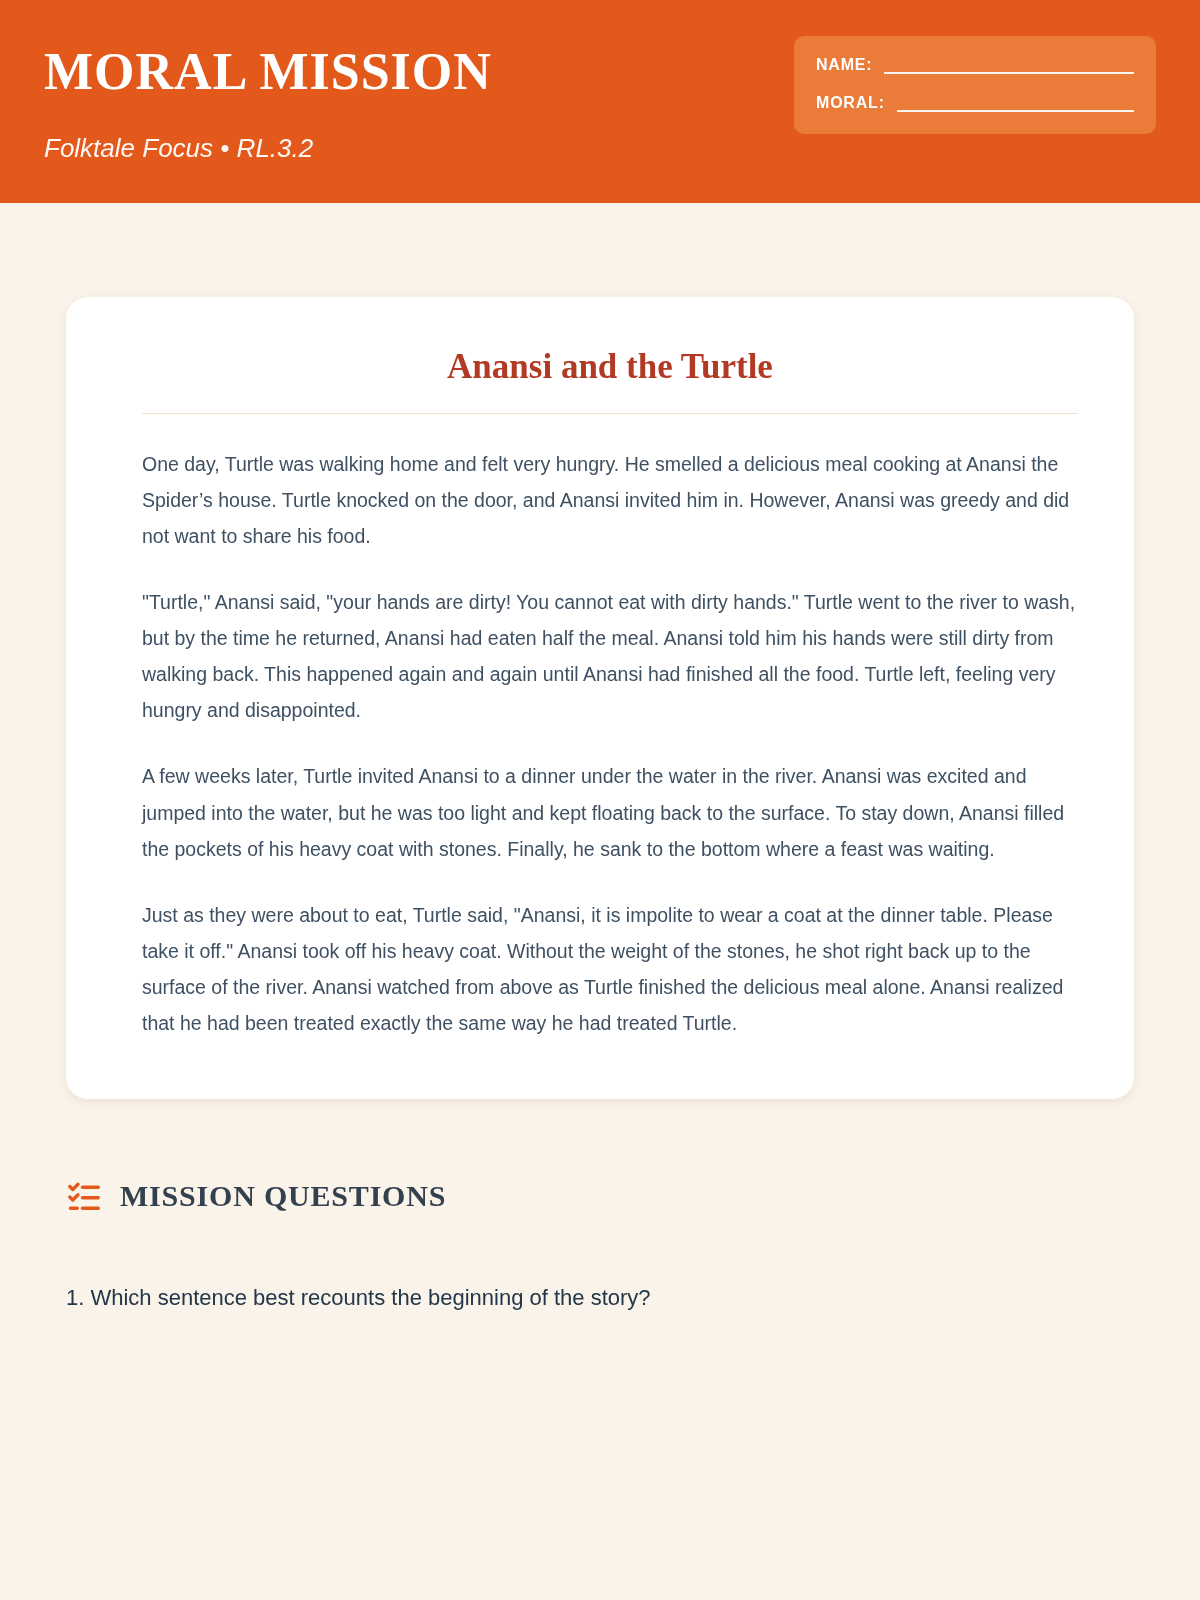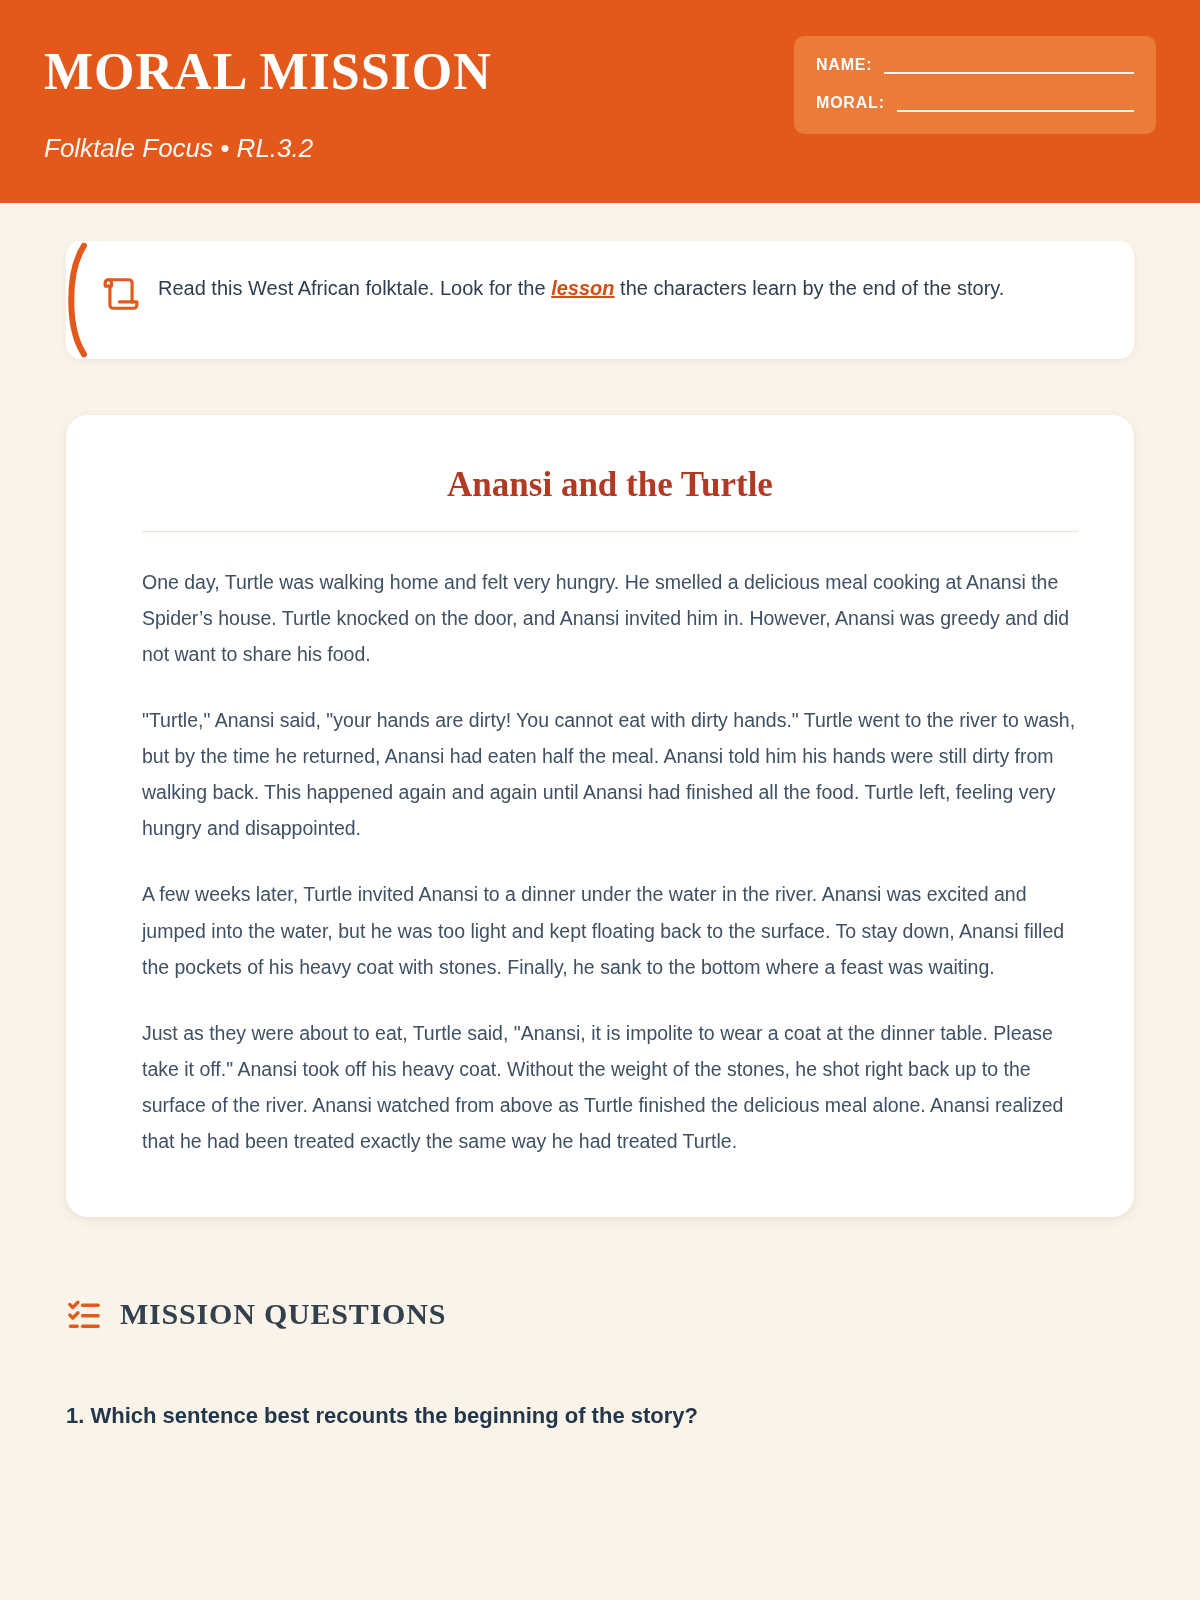--- a/index.html
+++ b/index.html
@@ -130,21 +130,21 @@
   .mission-heading .txt {
     font-family: "Liberation Serif", serif;
     font-weight: bold;
     font-size: 30px;
     letter-spacing: 0.8px;
     color: #33404E;
   }
   .question {
     margin-top: 70px;
     font-size: 22px;
-    font-weight: bold;
+    font-weight: normal;
     color: #23374A;
   }
 </style>
 </head>
 <body>
 
 <div class="header">
   <h1>MORAL MISSION</h1>
   <div class="subtitle">Folktale Focus • RL.3.2</div>
 
@@ -155,34 +155,20 @@
     </div>
     <div class="row">
       <span class="lbl">MORAL:</span>
       <span class="line"></span>
     </div>
   </div>
 </div>
 
 <div class="main">
 
-  <div class="instruction-card">
-    <svg class="bracket" viewBox="0 0 24 100" preserveAspectRatio="none" aria-hidden="true">
-      <path d="M20 4 C 3 26, 3 74, 20 96" fill="none" stroke="#E2591B" stroke-width="6" stroke-linecap="round" vector-effect="non-scaling-stroke"></path>
-    </svg>
-    <svg class="scroll-icon" width="38" height="38" viewBox="0 0 24 24" fill="none" stroke="#E2591B" stroke-width="2" stroke-linecap="round" stroke-linejoin="round" aria-hidden="true">
-      <path d="M19 17V5a2 2 0 0 0-2-2H4"></path>
-      <path d="M4 3a2 2 0 0 0-2 2v2h4V5a2 2 0 0 0-2-2z"></path>
-      <path d="M19 17h3v2a2 2 0 0 1-2 2H7a2 2 0 0 1-2-2V7"></path>
-      <path d="M11 17h8"></path>
-    </svg>
-    <div class="instruction-text">
-      <span>Read this West African folktale. Look for the </span><span class="em">lesson</span><span> the characters learn by the end of the story.</span>
-    </div>
-  </div>
 
   <div class="story-card">
     <h2 class="story-title">Anansi and the Turtle</h2>
     <hr class="story-divider">
     <div class="story-body">
       <p>One day, Turtle was walking home and felt very hungry. He smelled a delicious meal cooking at Anansi the Spider’s house. Turtle knocked on the door, and Anansi invited him in. However, Anansi was greedy and did not want to share his food.</p>
       <p>"Turtle," Anansi said, "your hands are dirty! You cannot eat with dirty hands." Turtle went to the river to wash, but by the time he returned, Anansi had eaten half the meal. Anansi told him his hands were still dirty from walking back. This happened again and again until Anansi had finished all the food. Turtle left, feeling very hungry and disappointed.</p>
       <p>A few weeks later, Turtle invited Anansi to a dinner under the water in the river. Anansi was excited and jumped into the water, but he was too light and kept floating back to the surface. To stay down, Anansi filled the pockets of his heavy coat with stones. Finally, he sank to the bottom where a feast was waiting.</p>
       <p>Just as they were about to eat, Turtle said, "Anansi, it is impolite to wear a coat at the dinner table. Please take it off." Anansi took off his heavy coat. Without the weight of the stones, he shot right back up to the surface of the river. Anansi watched from above as Turtle finished the delicious meal alone. Anansi realized that he had been treated exactly the same way he had treated Turtle.</p>
     </div>

